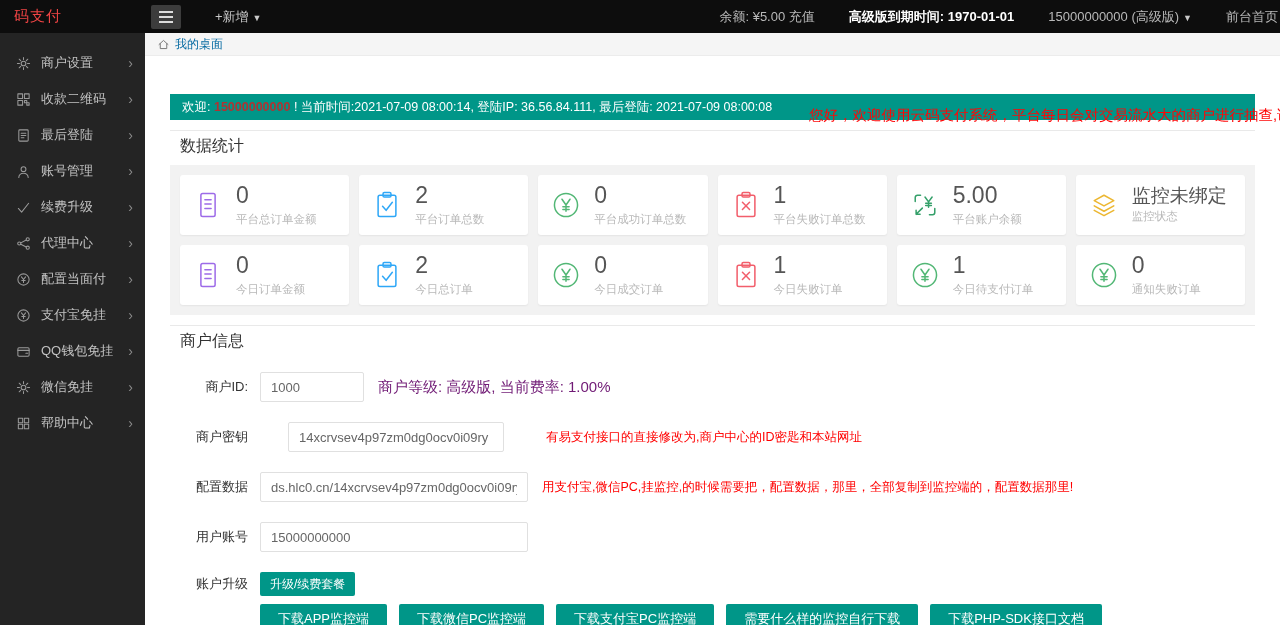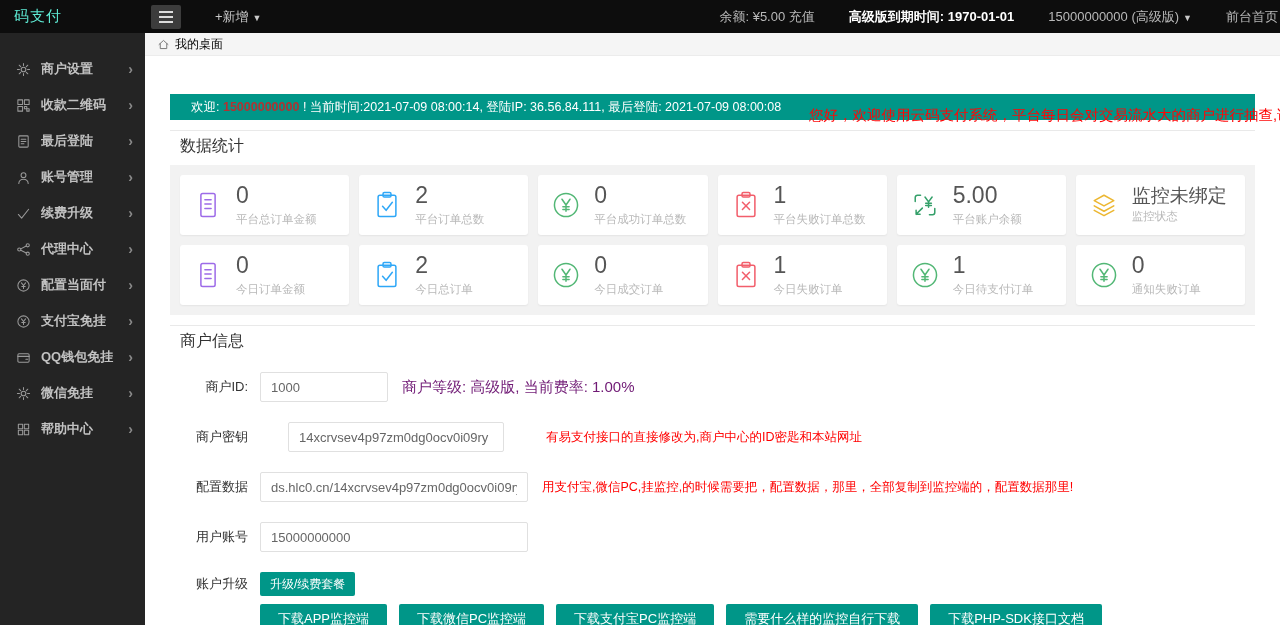--- a/index.html
+++ b/index.html
@@ -2,46 +2,46 @@
 <html><head>
 <meta charset="utf-8">
 <style>
   * { margin:0; padding:0; box-sizing:border-box; }
   html,body { width:1280px; height:625px; overflow:hidden; }
   body { font-family:"Liberation Sans","DejaVu Sans",sans-serif; background:#fff; cursor:default; }
   svg.icon { fill:none; stroke:currentColor; stroke-linecap:round; stroke-linejoin:round; }
 
   
   .topbar { height:33px; background:#0d0d0d; display:flex; align-items:center; color:#b9b9b9; font-size:13px; }
-  .logo { width:145px; padding-left:14px; color:#5eead4; font-size:15px; letter-spacing:1px; flex:none; }
+  .logo { width:145px; padding-left:14px; color:#ef4444; font-size:15px; letter-spacing:1px; flex:none; }
   .hamb { width:30px; height:24px; background:#3c3c3c; border-radius:2px; display:flex; flex-direction:column; justify-content:center; align-items:center; gap:3px; margin-left:6px; cursor:pointer; }
   .hamb span { display:block; width:14px; height:2px; background:#dcdcdc; }
   .addmenu { margin-left:34px; cursor:pointer; color:#c9c9c9; }
   .caret { font-size:9px; margin-left:4px; color:#c9c9c9; }
   .top-right { margin-left:auto; display:flex; align-items:center; gap:34px; padding-right:2px; }
   .top-item { cursor:pointer; white-space:nowrap; }
   .expire { color:#fff; font-weight:bold; }
 
   
-  .sidebar { position:absolute; left:0; top:33px; bottom:0; width:145px; background:#242424; padding-top:18px;font-weight:bold; }
+  .sidebar { position:absolute; left:0; top:33px; bottom:0; width:145px; background:#242424; padding-top:12px; }
   .side-item { height:36px; display:flex; align-items:center; padding:0 12px 0 16px; color:#c2c2c2; font-size:13px; cursor:pointer; }
   .side-item .sicon { width:15px; height:15px; stroke-width:1.1; color:#9a9a9a; flex:none; margin-right:10px; }
   .side-item .slabel { flex:1; white-space:nowrap; overflow:hidden; }
   .side-item .chev { color:#8a8a8a; font-size:14px; }
 
   
   .main { margin-left:145px; }
-  .breadcrumb { height:23px; background:#f5f5f5; border-bottom:1px solid #ececec; display:flex; align-items:center; padding-left:12px; font-size:12px; color:#000000; }
+  .breadcrumb { height:23px; background:#f5f5f5; border-bottom:1px solid #ececec; display:flex; align-items:center; padding-left:12px; font-size:12px; color:#0369a1; }
   .breadcrumb .sicon { width:13px; height:13px; stroke-width:1.2; color:#777; margin-right:5px; }
   .bc-link { cursor:pointer; }
   .content { position:relative; }
 
   .marquee { position:absolute; top:12px; right:-26px; white-space:nowrap; font-size:14.5px; color:#fe0606; }
 
-  .welcome-bar { margin:38px 25px 0; height:26px; line-height:26px; background:#009688; color:#fff; font-size:12.5px; padding-left:21px; white-space:nowrap; overflow:hidden; }
+  .welcome-bar { margin:38px 25px 0; height:26px; line-height:26px; background:#009688; color:#fff; font-size:12.5px; padding-left:12px; white-space:nowrap; overflow:hidden; }
   .welcome-user { color:#b03232; font-weight:bold; }
 
   .section { margin:10px 25px 0; }
   .section-line { border-top:1px solid #e9e9e9; }
   .section-title { font-size:16px; color:#333; margin:5px 0 8px 10px; font-weight:400; }
 
   
   .cards { background:#f2f2f2; padding:10px; display:grid; grid-template-columns:repeat(6,1fr); gap:10px; }
   .card { background:#fff; border-radius:3px; height:60px; display:flex; align-items:center; padding:0 12px; gap:12px; box-shadow:0 1px 2px rgba(0,0,0,.06); }
   .cicon { width:32px; height:32px; stroke-width:1.7; flex:none; }
@@ -49,21 +49,21 @@
   .cval.small { font-size:19px; }
   .clab { font-size:11.5px; color:#b8b8b8; margin-top:3px; white-space:nowrap; }
   .purple { color:#9d6be8; } .blue { color:#2ea7f7; } .green { color:#52b775; }
   .red { color:#f25e6b; } .dgreen { color:#35a06a; } .yellow { color:#ecb731; }
 
   
   .mform { margin-top:20px; padding-bottom:4px; }
   .frow { display:flex; align-items:center;margin-top:20px; }
   .flabel { width:78px; text-align:right; margin-right:12px; font-size:13px; color:#333; flex:none; }
   .finput { height:30px; border:1px solid #e0e0e0; border-radius:2px; padding:0 10px; font-size:13px; color:#666; font-family:"Liberation Sans","DejaVu Sans",sans-serif; outline:none; background:#fff; }
-  .w1{width:128px;} .w2{width:216px;} .w3{width:268px;}
+  .w1{width:104px;} .w2{width:216px;} .w3{width:268px;}
   .note-gray { margin-left:14px; font-size:15px; color:#701a75; white-space:nowrap; }
   .note-red { margin-left:14px; font-size:12.5px; color:#f00; font-weight:normal; white-space:nowrap; }
   .mb10{margin-bottom:10px;} .mb20{margin-bottom:20px;gap:28px;} .mb8{margin-bottom:8px;} .mb6{margin-bottom:6px;}
   .btn { background:#009688; color:#fff; border:none; border-radius:2px; cursor:pointer; font-family:"Liberation Sans","DejaVu Sans",sans-serif; }
   .btn-sm { height:24px; padding:0 10px; font-size:12px; }
   .btn-md { height:30px; padding:0 18px; font-size:13px; margin-right:12px; }
   .dlrow { margin-left:90px; margin-top:8px; display:flex; }
 </style>
 </head>
 <body>

